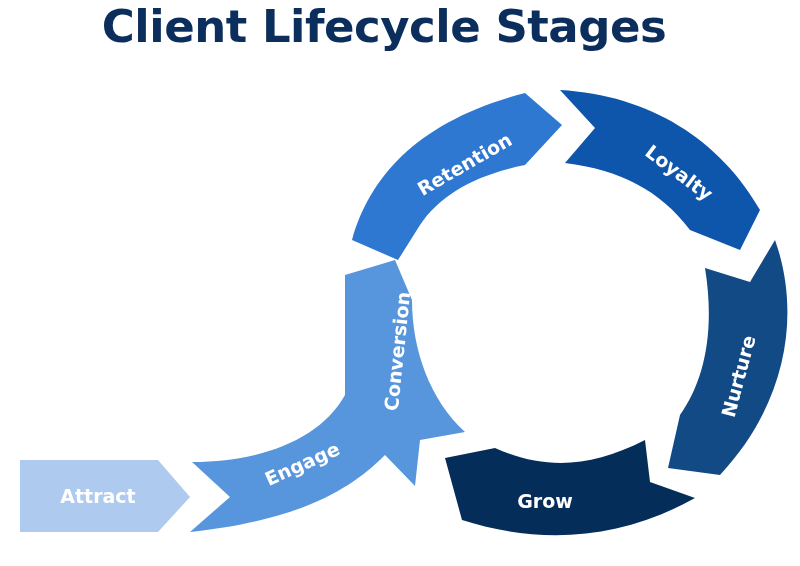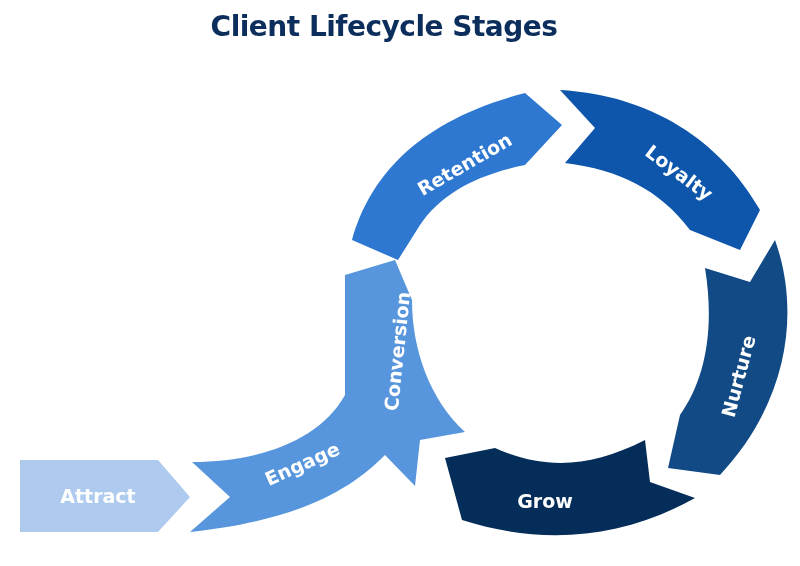--- a/index.html
+++ b/index.html
@@ -1,19 +1,19 @@
 <!DOCTYPE html>
 <html><head>
 <meta charset="utf-8">
 <style>
   html, body { margin: 0; padding: 0; background: #ffffff; }
   body { width: 800px; height: 566px; position: relative; overflow: hidden; font-family: "DejaVu Sans", sans-serif; }
   .title {
-    position: absolute; left: 0; top: 10px; width: 768px; text-align: center;
-    font-family: "DejaVu Sans", sans-serif; font-weight: bold; font-size: 28px;
+    position: absolute; left: 0; top: 0; width: 768px; text-align: center;
+    font-family: "DejaVu Sans", sans-serif; font-weight: bold; font-size: 45px;
     color: #0b2e5c; letter-spacing: -0.5px;
   }
   svg.diagram { position: absolute; left: 0; top: 0; }
   .lbl { font-family: "DejaVu Sans", sans-serif; font-weight: bold; font-size: 19px; fill: #ffffff; }
 </style>
 </head>
 <body>
 
 <div class="title">Client Lifecycle Stages</div>
 

